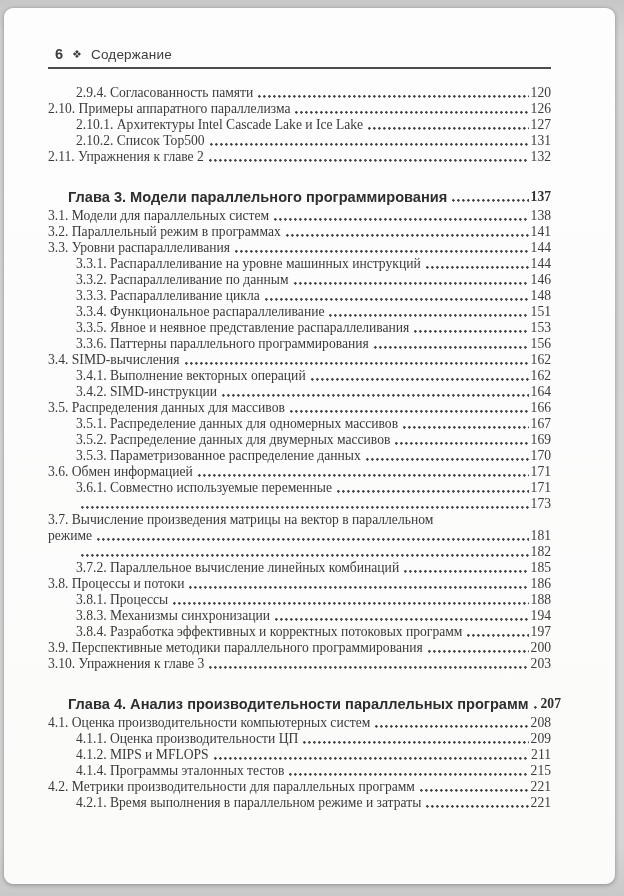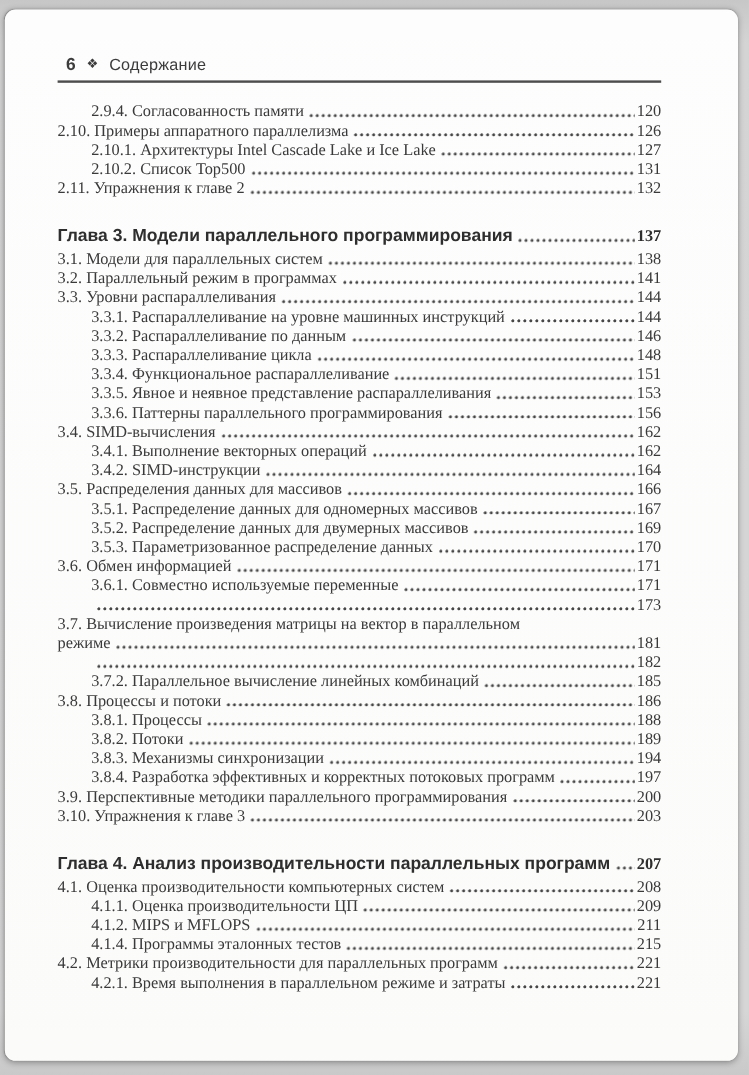--- a/index.html
+++ b/index.html
@@ -55,20 +55,21 @@
   }
   .pg { white-space: nowrap; }
   .toc-group.with-heading { margin-top: 23px; }
   .chapter-row {
     font-family: "Liberation Sans", sans-serif;
     font-weight: bold;
     font-size: 14.6px;
     line-height: 18px;
     color: #2e2e2e;
     margin-bottom: 2px;
+    margin-left: 20px;
   }
   .chapter-row .pg {
     font-family: "Liberation Serif", serif;
     font-weight: bold;
     font-size: 13.6px;
     align-self: flex-end;
   }
   .chapter-row .dot-leader { background-position: left bottom 3px; }
 </style>
 </head>
@@ -231,25 +232,20 @@
             <span class="title">3.8. Процессы и потоки</span>
             <span class="dot-leader"></span>
             <span class="pg">186</span>
           </div>
           <div class="row entry lvl2">
             <span class="title">3.8.1. Процессы</span>
             <span class="dot-leader"></span>
             <span class="pg">188</span>
           </div>
           <div class="row entry lvl2">
-            <span class="title">3.8.2. Потоки</span>
-            <span class="dot-leader"></span>
-            <span class="pg">189</span>
-          </div>
-          <div class="row entry lvl2">
             <span class="title">3.8.3. Механизмы синхронизации</span>
             <span class="dot-leader"></span>
             <span class="pg">194</span>
           </div>
           <div class="row entry lvl2">
             <span class="title">3.8.4. Разработка эффективных и корректных потоковых программ</span>
             <span class="dot-leader"></span>
             <span class="pg">197</span>
           </div>
           <div class="row entry lvl1">

